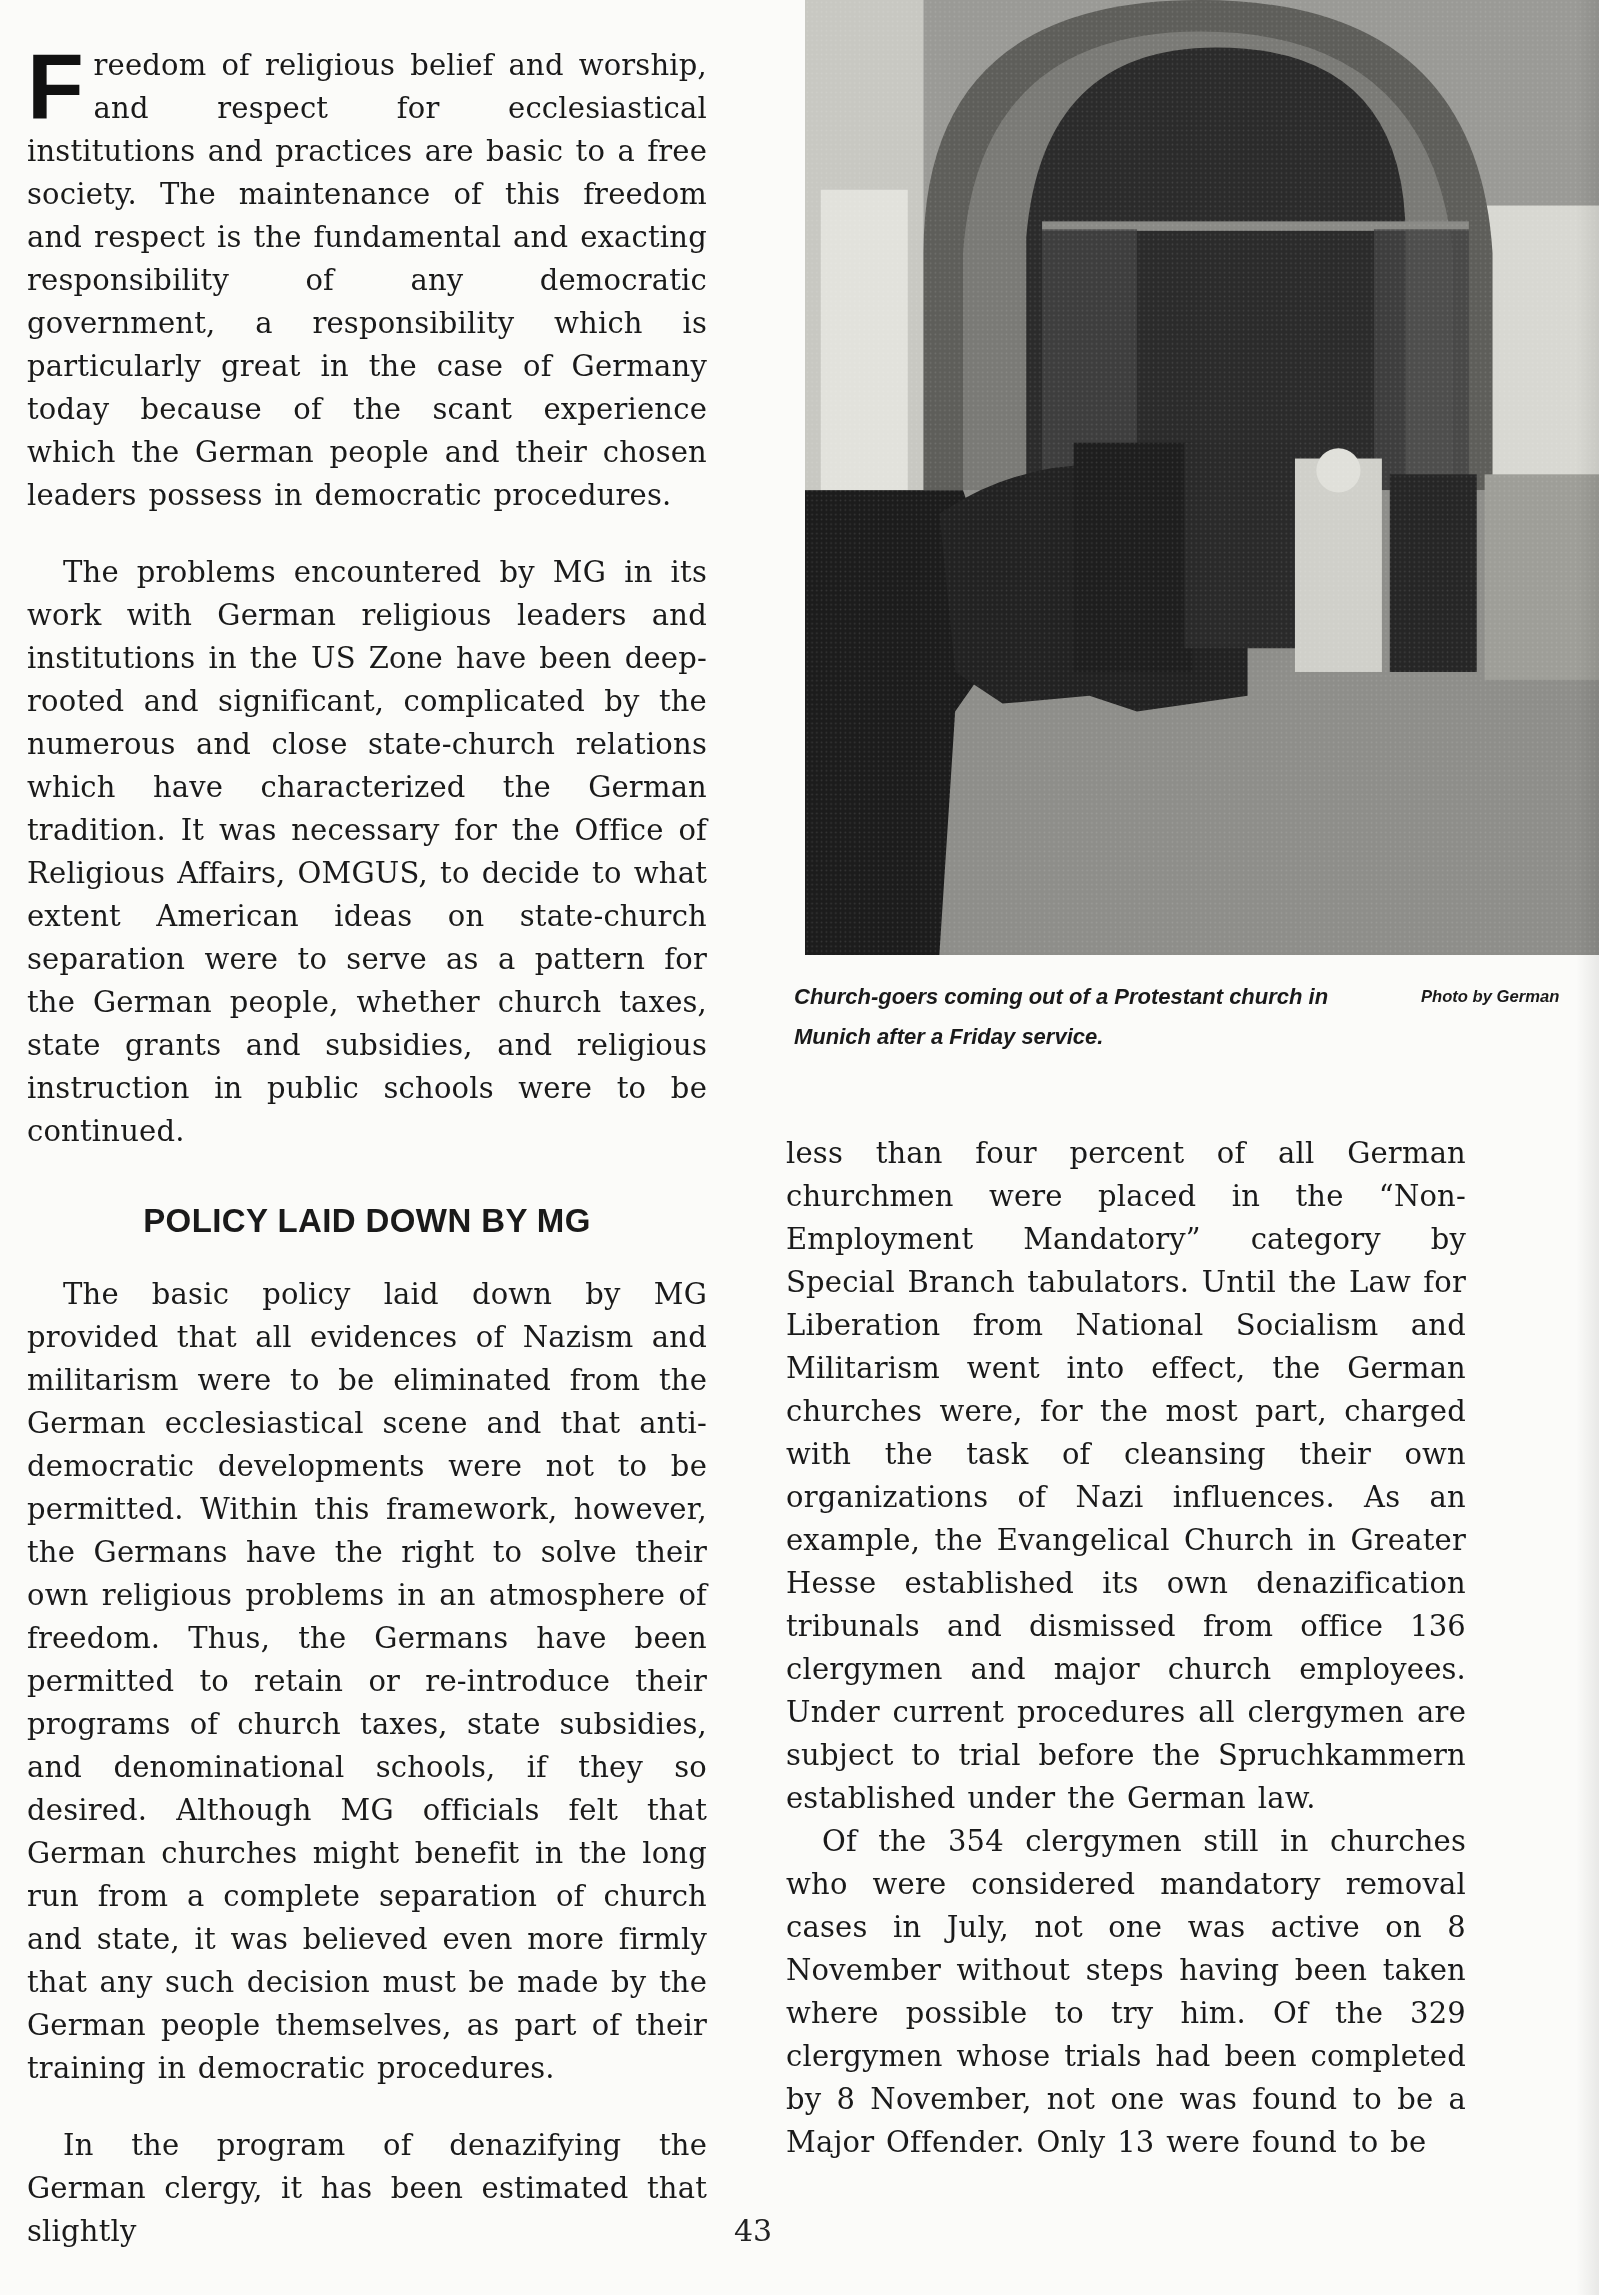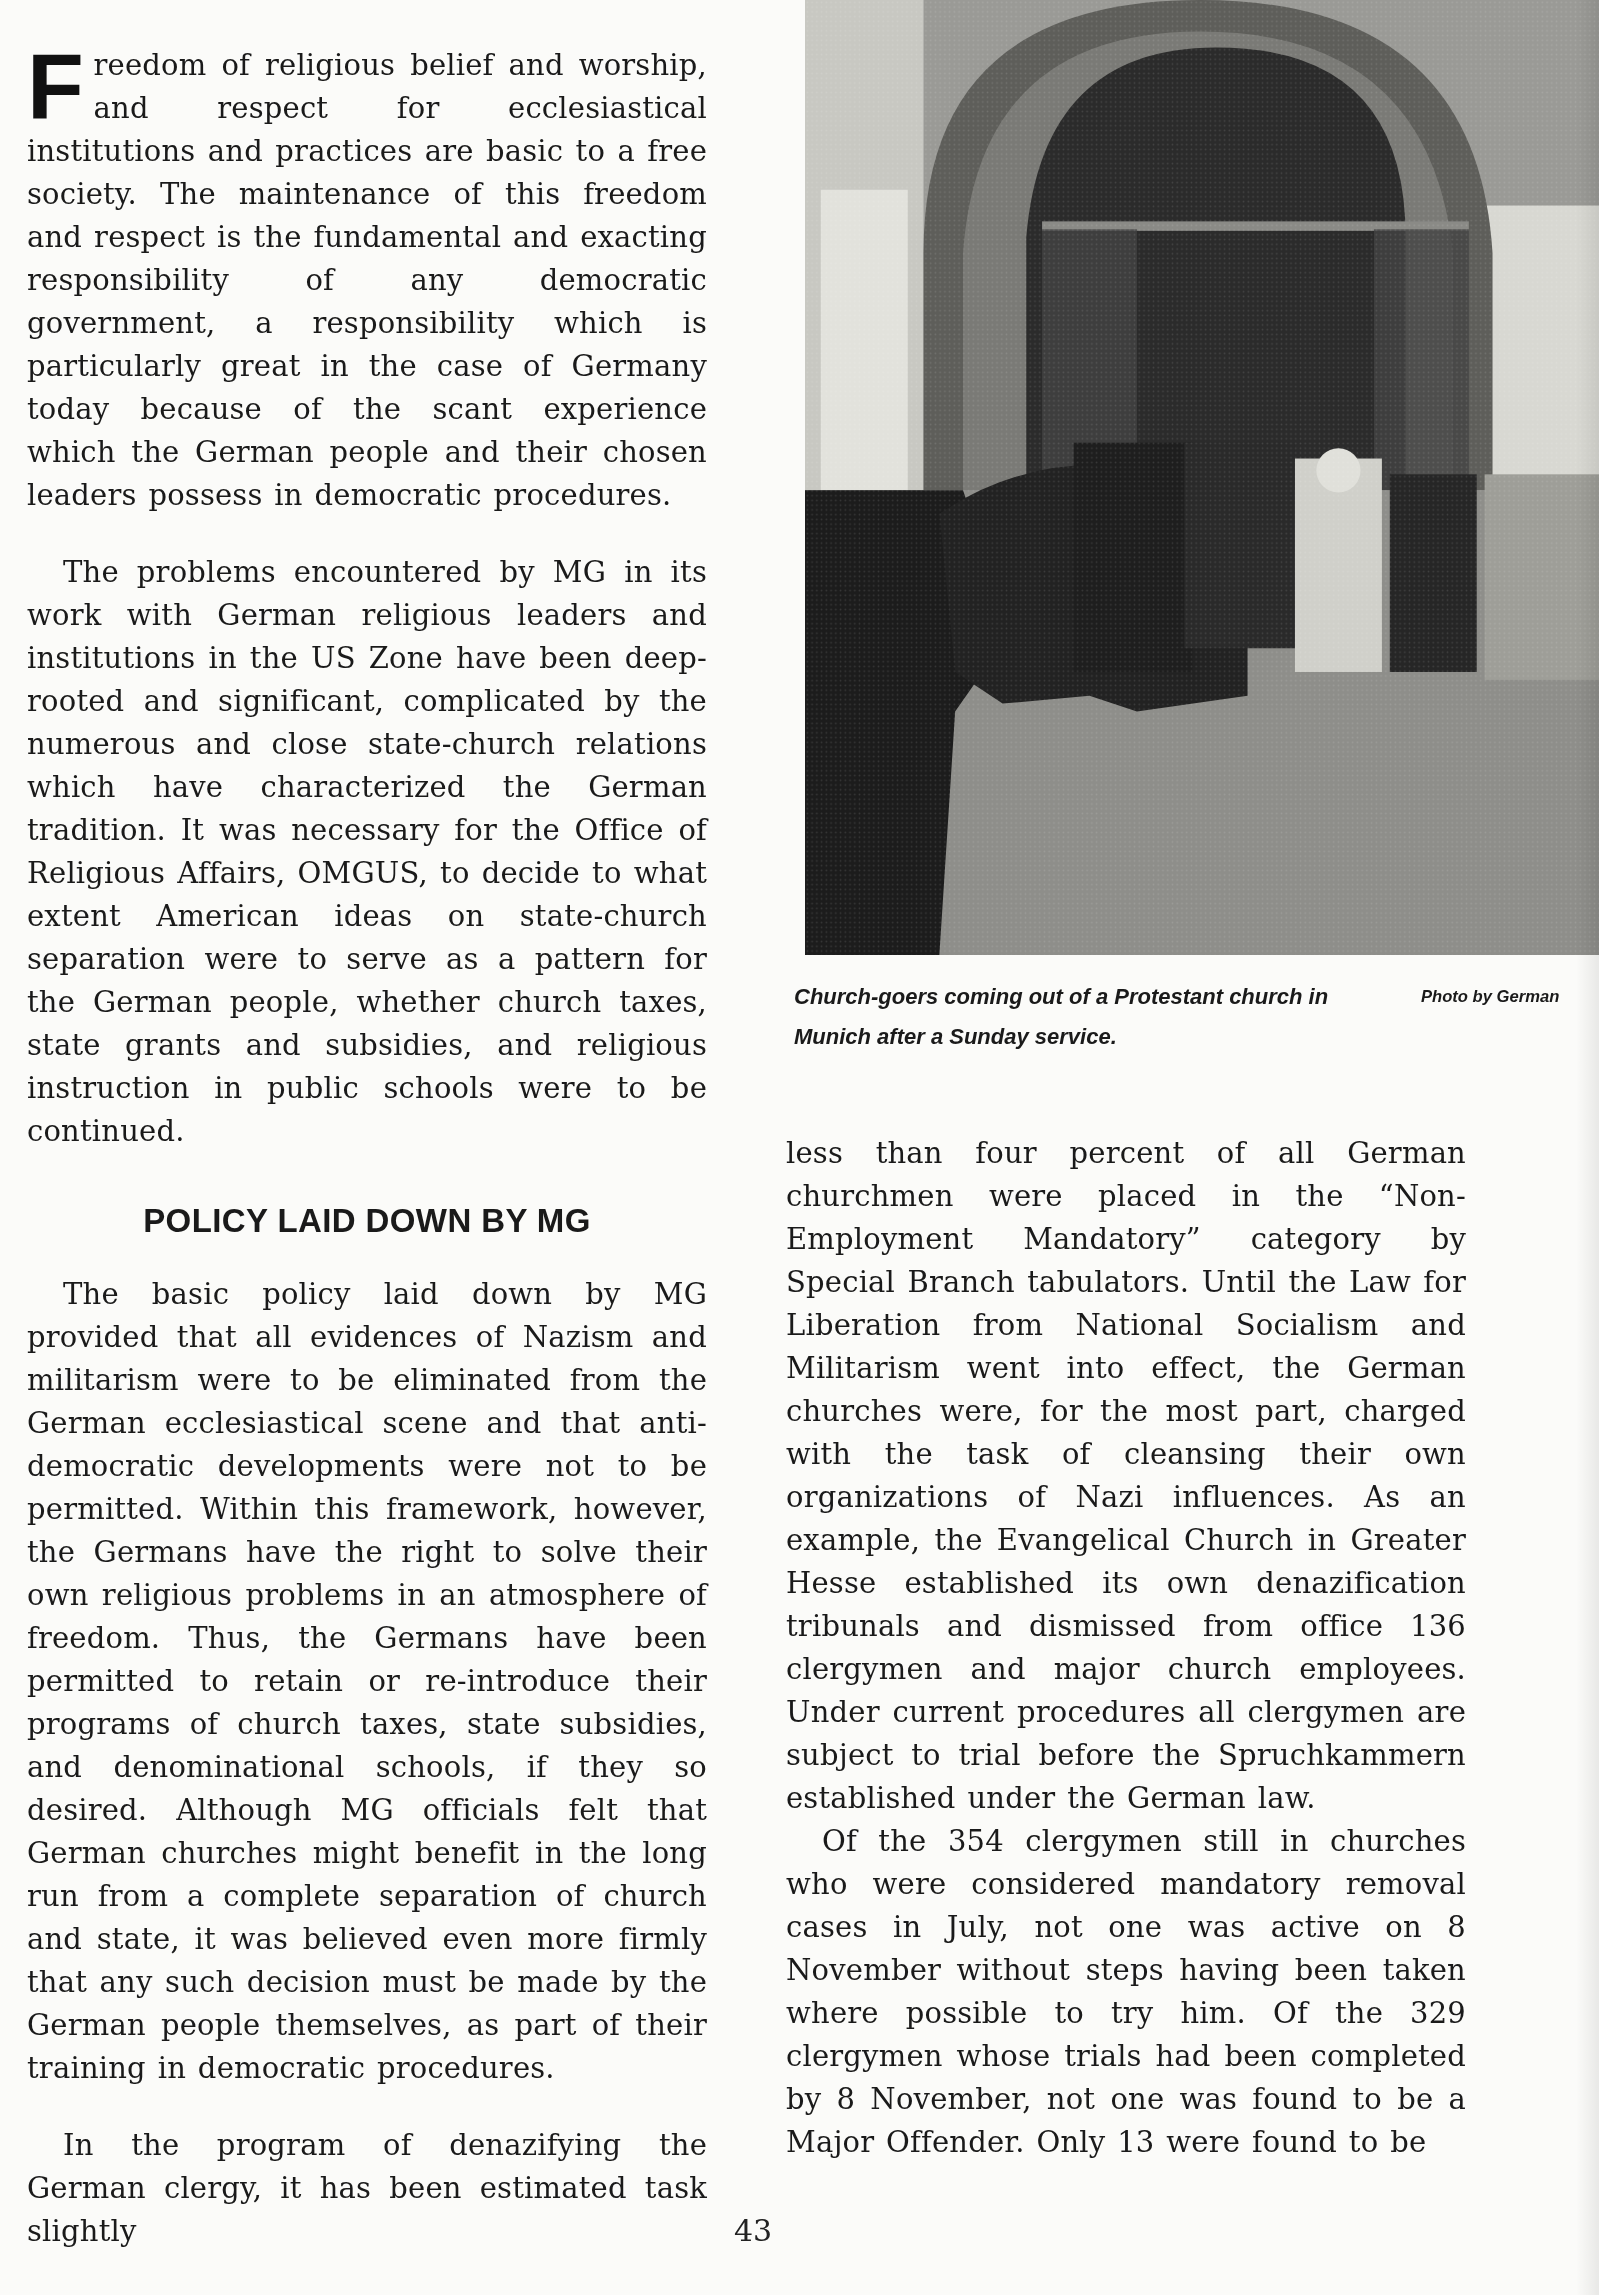--- a/index.html
+++ b/index.html
@@ -54,21 +54,21 @@
   }
 </style>
 </head>
 <body>
 
 <div class="col-left">
   <p class="body"><span class="dropcap">F</span><span>reedom of religious belief and worship, and respect for ecclesiastical institutions and practices are basic to a free society. The maintenance of this freedom and respect is the fundamental and exacting responsibility of any democratic government, a responsibility which is particularly great in the case of Germany today because of the scant experience which the German people and their chosen leaders possess in democratic procedures.</span></p>
   <p class="body indent gap">The problems encountered by MG in its work with German religious leaders and institutions in the US Zone have been deep-rooted and significant, complicated by the numerous and close state-church relations which have characterized the German tradition. It was necessary for the Office of Religious Affairs, OMGUS, to decide to what extent American ideas on state-church separation were to serve as a pattern for the German people, whether church taxes, state grants and subsidies, and religious instruction in public schools were to be continued.</p>
   <h2 class="section">POLICY LAID DOWN BY MG</h2>
   <p class="body indent">The basic policy laid down by MG provided that all evidences of Nazism and militarism were to be eliminated from the German ecclesiastical scene and that anti-democratic developments were not to be permitted. Within this framework, however, the Germans have the right to solve their own religious problems in an atmosphere of freedom. Thus, the Germans have been permitted to retain or re-introduce their programs of church taxes, state subsidies, and denominational schools, if they so desired. Although MG officials felt that German churches might benefit in the long run from a complete separation of church and state, it was believed even more firmly that any such decision must be made by the German people themselves, as part of their training in democratic procedures.</p>
-  <p class="body indent gap">In the program of denazifying the German clergy, it has been estimated task slightly</p>
+  <p class="body indent gap">In the program of denazifying the German clergy, it has been estimated that slightly</p>
 </div>
 
 <div class="photo">
   <svg viewBox="0 0 1006 1208" preserveAspectRatio="none">
     <defs>
       <pattern id="halftone" width="6" height="6" patternUnits="userSpaceOnUse">
         <rect width="6" height="6" fill="rgba(255,255,255,0)"></rect>
         <circle cx="3" cy="3" r="1.1" fill="rgba(255,255,255,0.12)"></circle>
       </pattern>
     </defs>
@@ -88,21 +88,21 @@
     <rect x="340" y="560" width="150" height="290" fill="#1e1e1e"></rect>
     <rect x="480" y="560" width="140" height="260" fill="#2a2a2a"></rect>
     <rect x="620" y="580" width="110" height="270" fill="#d0d0ca"></rect>
     <circle cx="675" cy="595" r="28" fill="#e0e0da"></circle>
     <rect x="740" y="600" width="110" height="250" fill="#262626"></rect>
     <rect x="860" y="600" width="146" height="260" fill="#9e9e98"></rect>
     <rect x="0" y="0" width="1006" height="1208" fill="url(#halftone)"></rect>
   </svg>
 </div>
 
-<div class="caption">Church-goers coming out of a Protestant church in Munich after a Sunday service.</div>
+<div class="caption">Church-goers coming out of a Protestant church in Munich after a Friday service.</div>
 <div class="credit">Photo by German</div>
 
 <div class="col-right">
   <p class="body">less than four percent of all German churchmen were placed in the “Non-Employment Mandatory” category by Special Branch tabulators. Until the Law for Liberation from National Socialism and Militarism went into effect, the German churches were, for the most part, charged with the task of cleansing their own organizations of Nazi influences. As an example, the Evangelical Church in Greater Hesse established its own denazification tribunals and dismissed from office 136 clergymen and major church employees. Under current procedures all clergymen are subject to trial before the Spruchkammern established under the German law.</p>
   <p class="body indent">Of the 354 clergymen still in churches who were considered mandatory removal cases in July, not one was active on 8 November without steps having been taken where possible to try him. Of the 329 clergymen whose trials had been completed by 8 November, not one was found to be a Major Offender. Only 13 were found to be</p>
 </div>
 
 <div class="page-num">43</div>
 <div class="edge-shadow"></div>
 

